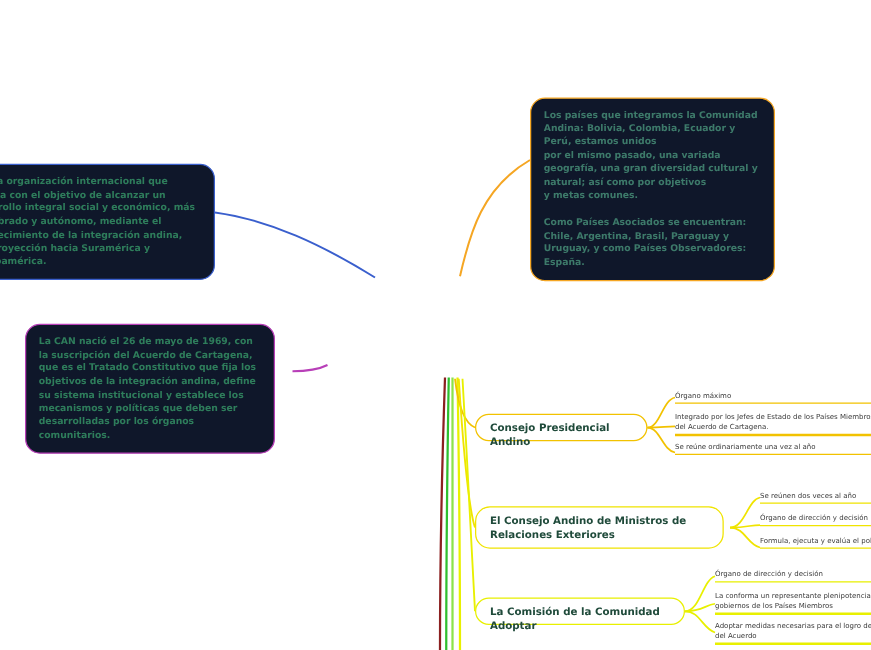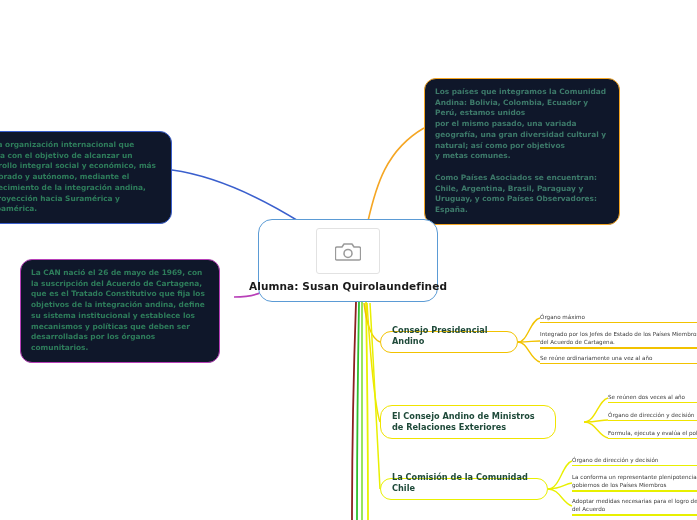--- a/index.html
+++ b/index.html
@@ -103,33 +103,33 @@
     font-weight: bold;
   }
 
   
   .branch {
     position: absolute;
     box-sizing: border-box;
     border-radius: 12px;
     background: #ffffff;
     display: flex;
-    align-items: flex-end;
+    align-items: flex-start;
     padding: 5px 11px;
     font-size: 8.2px;
     font-weight: bold;
     color: #1f4a3a;
     line-height: 1.35;
   }
   #branch-1 {
     left: 380px; top: 331px; width: 138px; height: 22px;
     border: 1.4px solid #f2c200;
   }
   #branch-2 {
-    left: 380px; top: 405px; width: 176px; height: 34px;
+    left: 380px; top: 405px; width: 199px; height: 34px;
     border: 1.4px solid #f0e400;
   }
   #branch-3 {
     left: 380px; top: 478px; width: 168px; height: 22px;
     border: 1.4px solid #e8f000;
   }
 
   
   .subitem {
     position: absolute;
@@ -205,44 +205,35 @@
   <div class="callout" id="box-orange">Los países que integramos la Comunidad Andina: Bolivia, Colombia, Ecuador y Perú, estamos unidos
  por el mismo pasado, una variada geografía, una gran diversidad cultural y natural; así como por objetivos
 y metas comunes.
 
 Como Países Asociados se encuentran: Chile, Argentina, Brasil, Paraguay y Uruguay, y como Países Observadores: España.</div>
 
   <div class="callout" id="box-blue">Es una organización internacional que trabaja con el objetivo de alcanzar un desarrollo integral social y económico, más equilibrado y autónomo, mediante el fortalecimiento de la integración andina, con proyección hacia Suramérica y Latinoamérica.</div>
 
   <div class="callout" id="box-purple">La CAN nació el 26 de mayo de 1969, con la suscripción del Acuerdo de Cartagena, que es el Tratado Constitutivo que fija los objetivos de la integración andina, define su sistema institucional y establece los mecanismos y políticas que deben ser desarrolladas por los órganos comunitarios.</div>
 
-  <div class="node" id="central">
-    <div id="img-placeholder">
-      <svg width="26" height="21" viewBox="0 0 26 21">
-        <path d="M2 6 h5 l2-3 h8 l2 3 h5 a1.6 1.6 0 0 1 1.6 1.6 v9.8 a1.6 1.6 0 0 1 -1.6 1.6 h-22 a1.6 1.6 0 0 1 -1.6 -1.6 v-9.8 A1.6 1.6 0 0 1 2 6 z" fill="none" stroke="#9a9a9a" stroke-width="1.5" stroke-linejoin="round"></path>
-        <circle cx="13" cy="12.4" r="4" fill="none" stroke="#9a9a9a" stroke-width="1.5"></circle>
-      </svg>
-    </div>
-    <div id="central-label">Alumna: Susan Quirolaundefined</div>
-  </div>
 
   <div class="branch" id="branch-1">
     <span>Consejo Presidencial Andino</span>
   </div>
   <div class="subitem ul-gold" id="sub-1-1">Órgano máximo</div>
   <div class="subitem ul-gold" id="sub-1-2">Integrado por los Jefes de Estado de los Países Miembros del Acuerdo de Cartagena.</div>
   <div class="subitem ul-gold" id="sub-1-3">Se reúne ordinariamente una vez al año</div>
 
   <div class="branch" id="branch-2">
     <span>El Consejo Andino de Ministros de Relaciones Exteriores</span>
   </div>
   <div class="subitem ul-yellow" id="sub-2-1">Se reúnen dos veces al año</div>
   <div class="subitem ul-yellow" id="sub-2-2">Órgano de dirección y decisión</div>
   <div class="subitem ul-yellow" id="sub-2-3">Formula, ejecuta y evalúa el política exterior</div>
 
   <div class="branch" id="branch-3">
-    <span>La Comisión de la Comunidad Chile</span>
+    <span>La Comisión de la Comunidad Adoptar</span>
   </div>
   <div class="subitem ul-lime" id="sub-3-1">Órgano de dirección y decisión</div>
   <div class="subitem ul-lime" id="sub-3-2">La conforma un representante plenipotenciario de los gobiernos de los Países Miembros</div>
   <div class="subitem ul-lime" id="sub-3-3">Adoptar medidas necesarias para el logro de los objetivos del Acuerdo</div>
 
 </div>
 
 </body></html>

